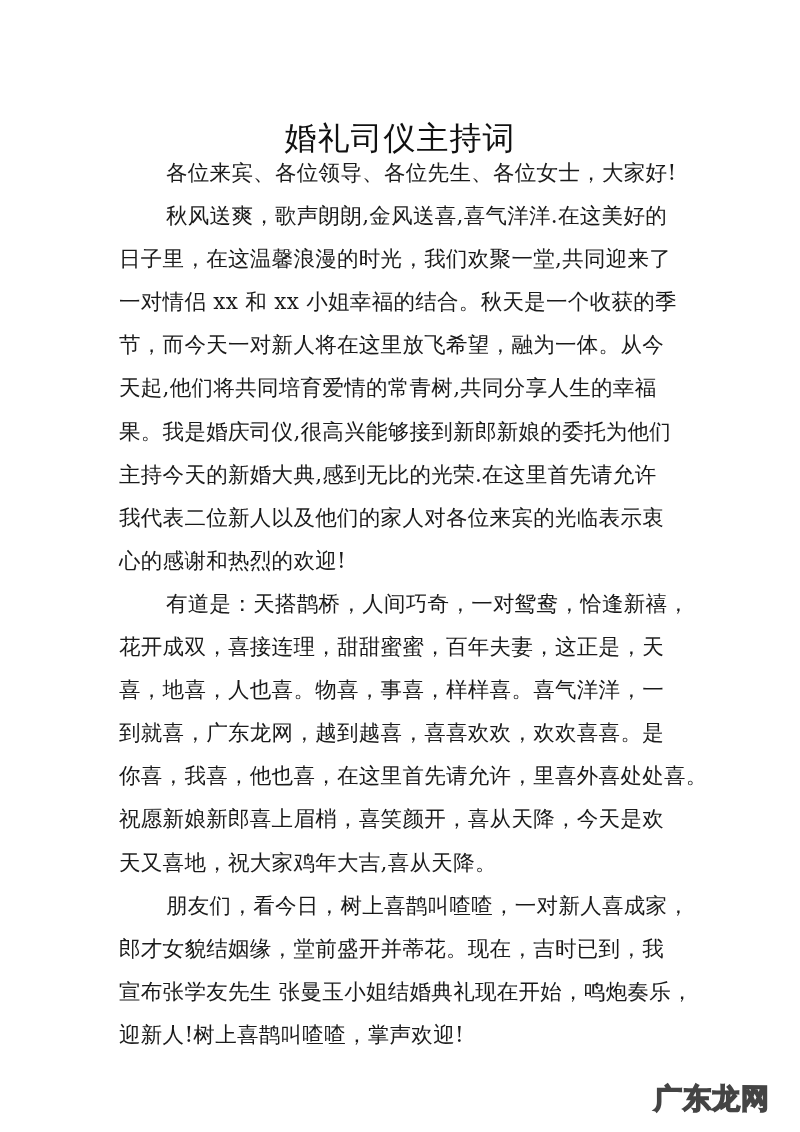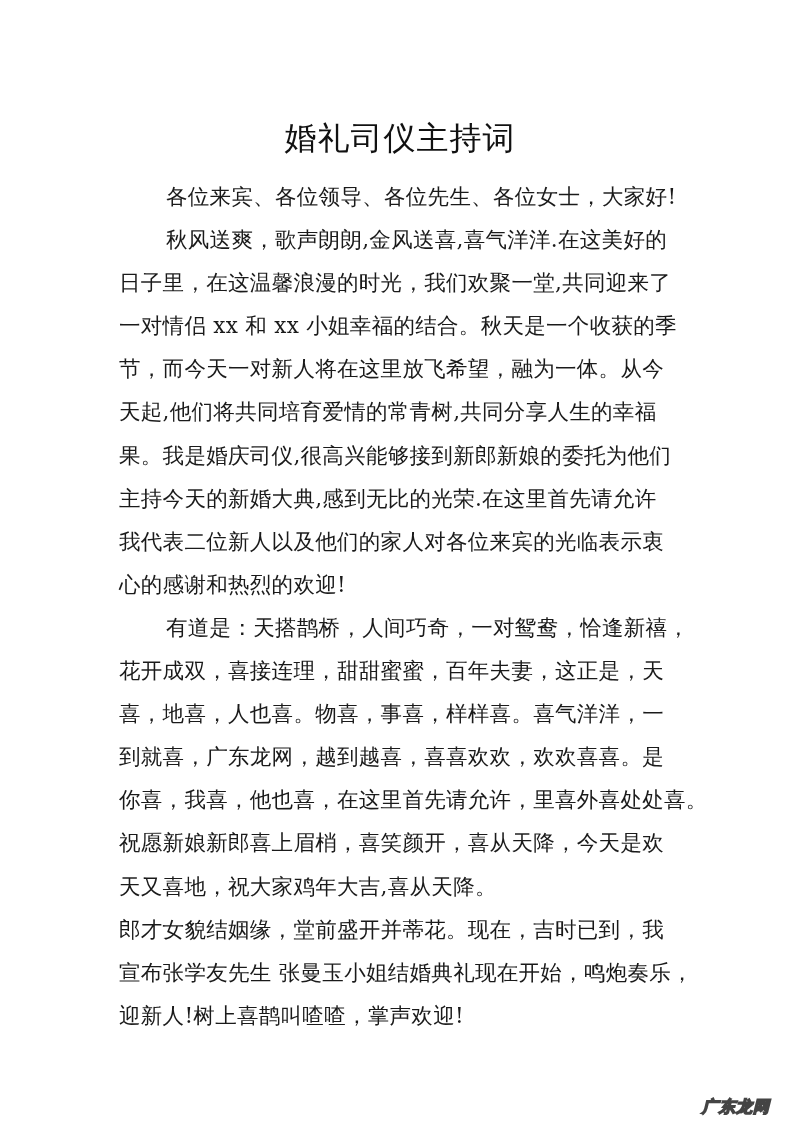--- a/index.html
+++ b/index.html
@@ -20,41 +20,39 @@
       font-size: 32px;
       font-weight: normal;
       letter-spacing: 1px;
       color: #111;
     }
     .body-text {
       position: absolute;
       left: 119px;
       top: 156px;
       width: 560px;
-      margin-top: 24px;
     }
     .line {
       height: 43.1px;
       line-height: 34px;
       font-size: 21.5px;
       white-space: nowrap;
       letter-spacing: 0.3px;
     }
     .line.indent { padding-left: 47px; }
     .watermark {
       position: absolute;
       right: 30px;
       bottom: 14px;
       font-family: "DejaVu Sans", sans-serif;
-      font-size: 16px;
+      font-size: 28px;
       font-weight: bold;
       color: #ffffff;
       -webkit-text-stroke: 1.5px #444;
       letter-spacing: 1px;
-      font-style: italic;
     }
   </style>
 </head>
 <body>
 
 <h1 class="page-title">婚礼司仪主持词</h1>
 
 <div class="body-text">
   <div class="line indent">各位来宾、各位领导、各位先生、各位女士，大家好!</div>
   <div class="line indent">秋风送爽，歌声朗朗,金风送喜,喜气洋洋.在这美好的</div>
@@ -66,18 +64,19 @@
   <div class="line">主持今天的新婚大典,感到无比的光荣.在这里首先请允许</div>
   <div class="line">我代表二位新人以及他们的家人对各位来宾的光临表示衷</div>
   <div class="line">心的感谢和热烈的欢迎!</div>
   <div class="line indent">有道是：天搭鹊桥，人间巧奇，一对鸳鸯，恰逢新禧，</div>
   <div class="line">花开成双，喜接连理，甜甜蜜蜜，百年夫妻，这正是，天</div>
   <div class="line">喜，地喜，人也喜。物喜，事喜，样样喜。喜气洋洋，一</div>
   <div class="line">到就喜，广东龙网，越到越喜，喜喜欢欢，欢欢喜喜。是</div>
   <div class="line">你喜，我喜，他也喜，在这里首先请允许，里喜外喜处处喜。</div>
   <div class="line">祝愿新娘新郎喜上眉梢，喜笑颜开，喜从天降，今天是欢</div>
   <div class="line">天又喜地，祝大家鸡年大吉,喜从天降。</div>
+  <div class="line indent">朋友们，看今日，树上喜鹊叫喳喳，一对新人喜成家，</div>
   <div class="line">郎才女貌结姻缘，堂前盛开并蒂花。现在，吉时已到，我</div>
   <div class="line">宣布张学友先生 张曼玉小姐结婚典礼现在开始，鸣炮奏乐，</div>
   <div class="line">迎新人!树上喜鹊叫喳喳，掌声欢迎!</div>
 </div>
 
 <div class="watermark">广东龙网</div>
 
 </body></html>

